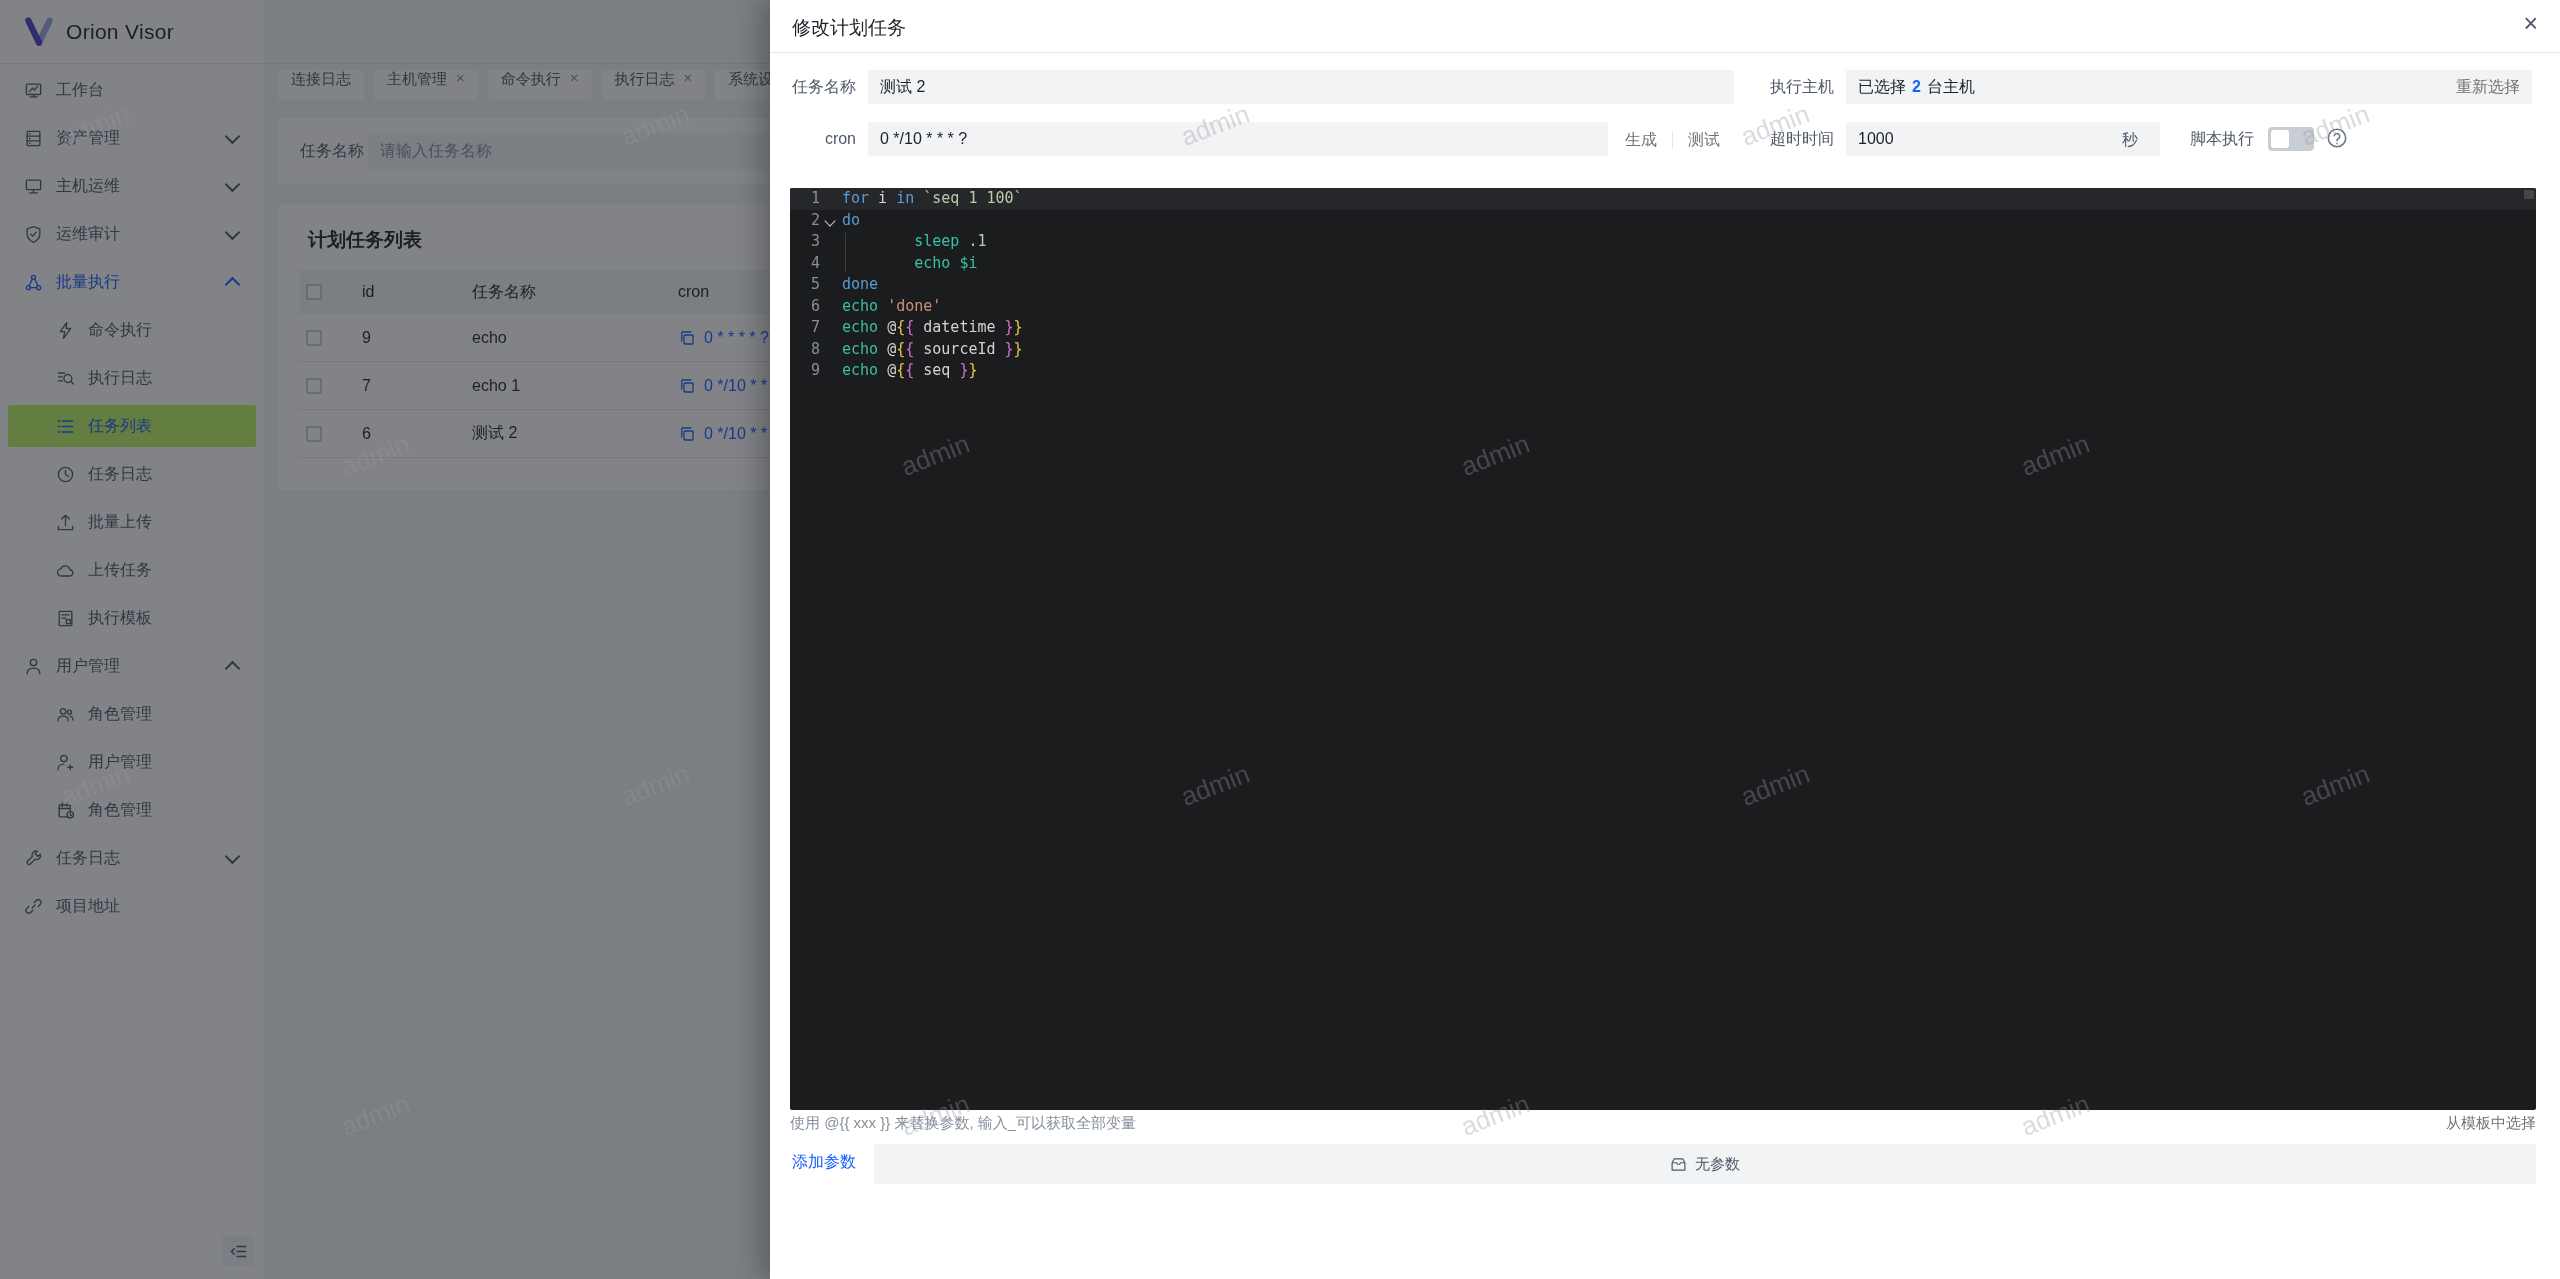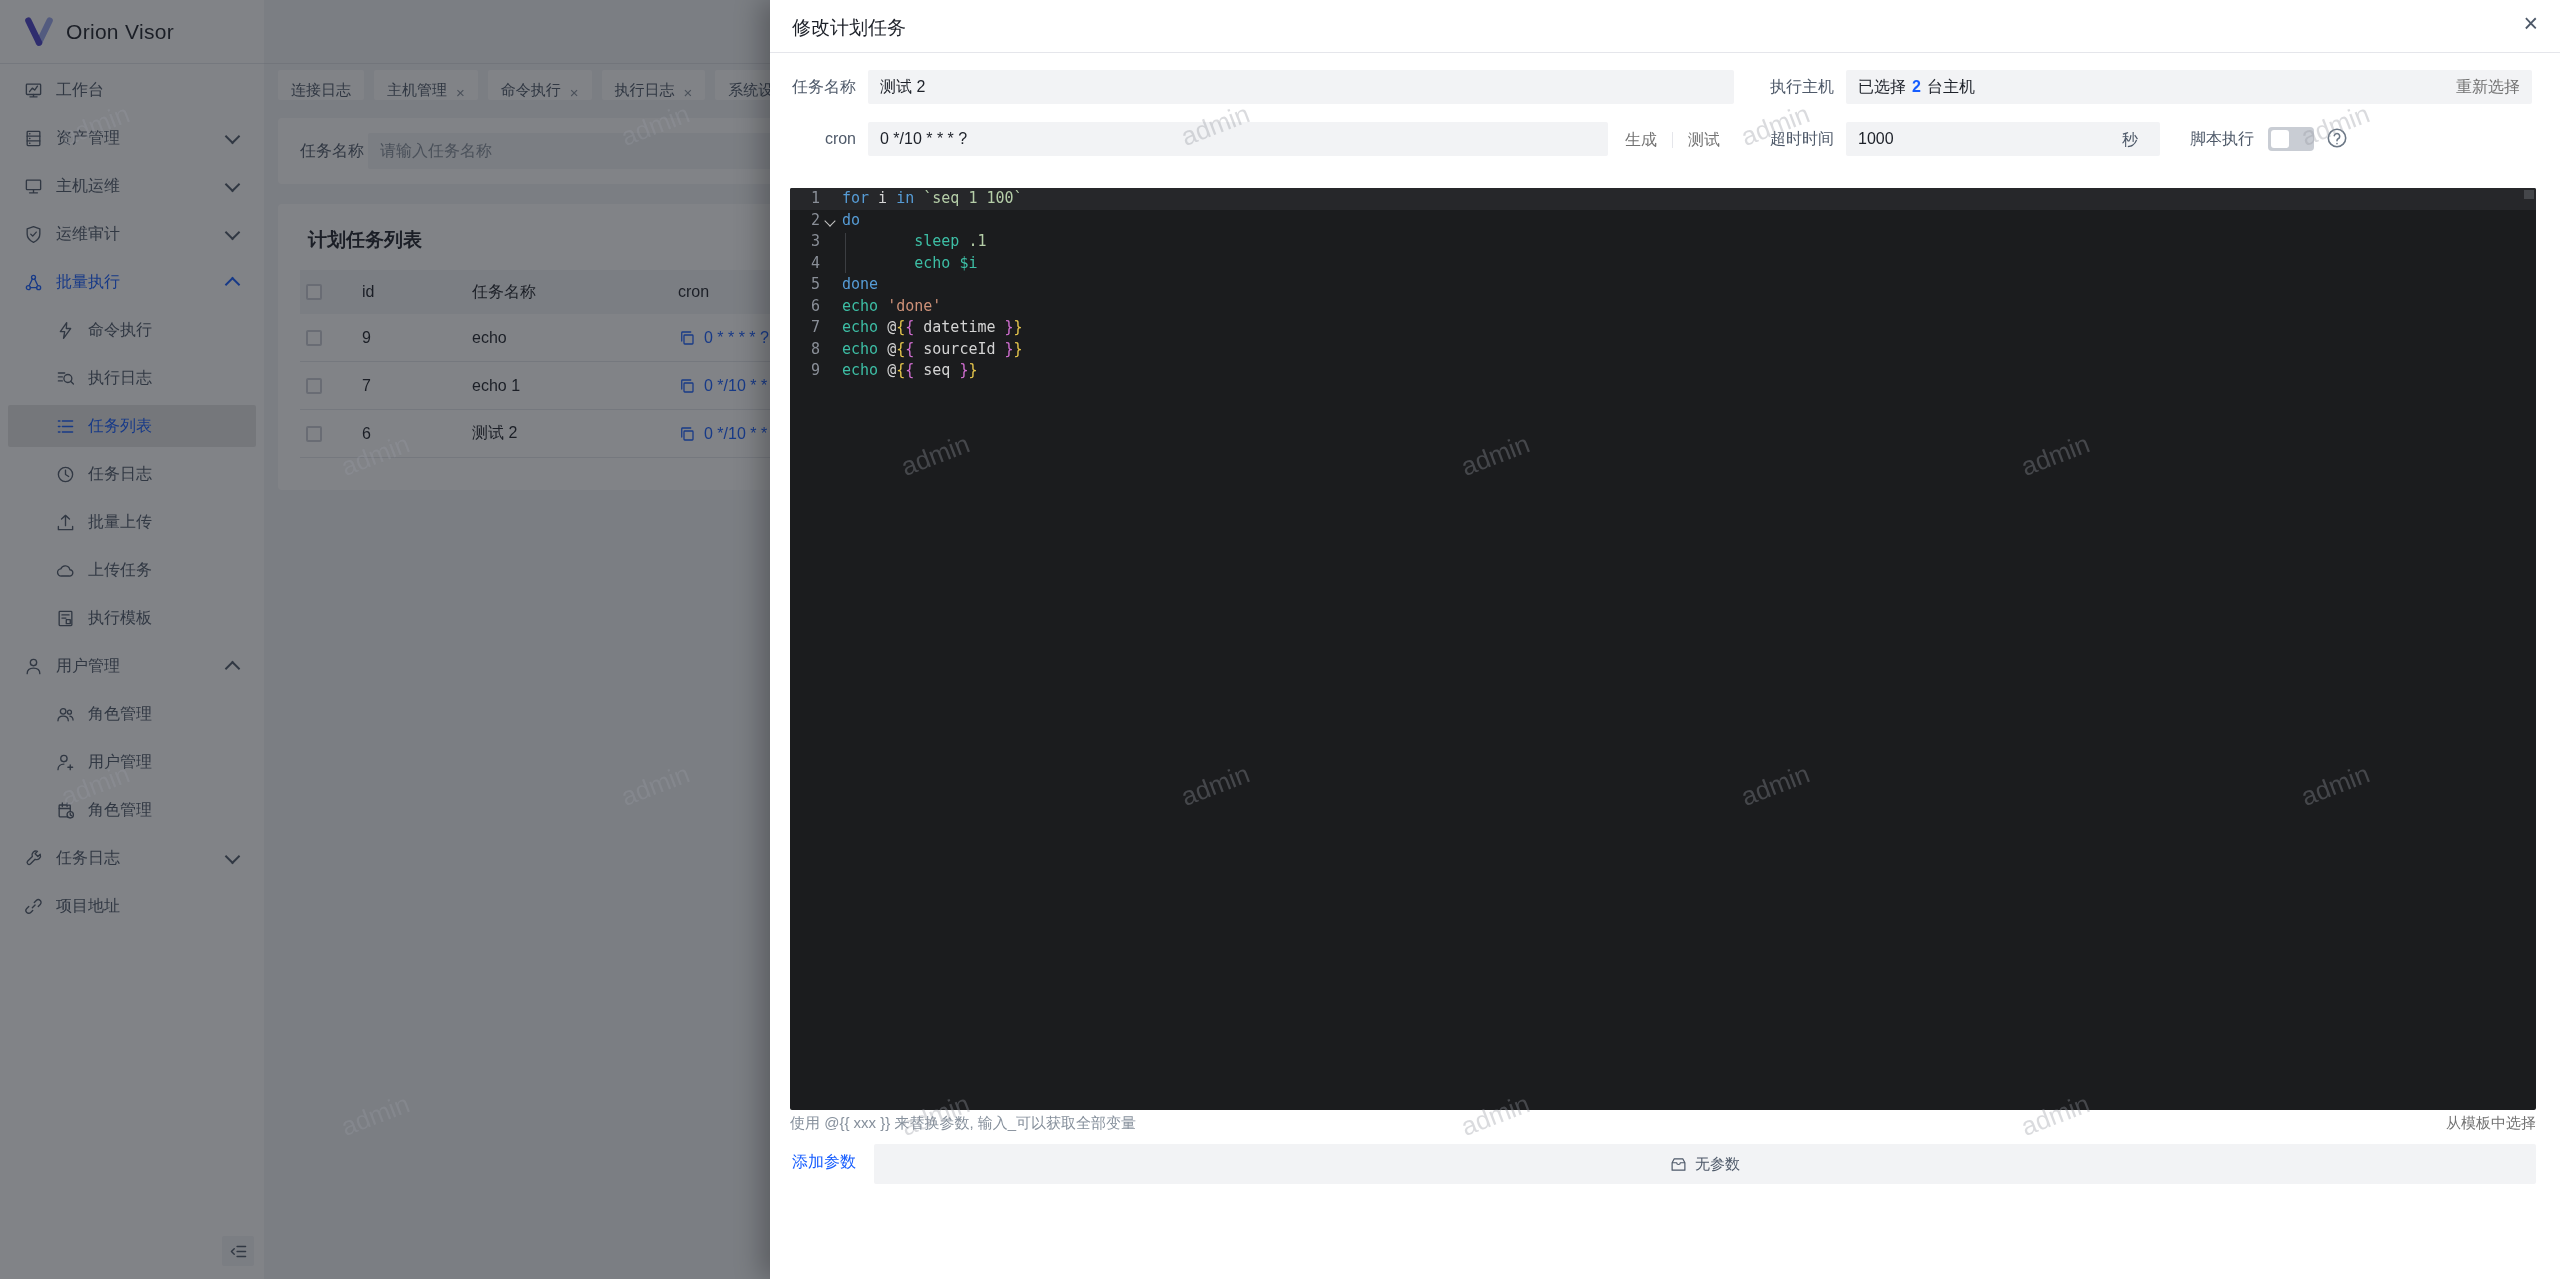--- a/index.html
+++ b/index.html
@@ -3,21 +3,21 @@
 <meta charset="utf-8">
 <style>
   html,body{margin:0;padding:0;width:2560px;height:1279px;overflow:hidden;
     font-family:"Liberation Sans",sans-serif;background:#2a2e36;}
   #root{position:relative;width:2560px;height:1279px;overflow:hidden;background:#f2f3f5;}
 
   
   .main{position:absolute;left:264px;top:0;right:0;bottom:0;background:#f2f3f5;}
   .topstrip{position:absolute;left:0;top:0;right:0;height:63px;background:#f2f3f5;border-bottom:1px solid #dde0e4;}
   .tabbar{position:absolute;left:14px;top:70px;display:flex;gap:10px;}
-  .tab{display:inline-flex;align-items:flex-end;height:30px;padding:0 13px;background:#fff;border-radius:2px;
+  .tab{display:inline-flex;align-items:flex-start;height:30px;padding:0 13px;background:#fff;border-radius:2px;
     font-size:15px;color:#4e5969;white-space:nowrap;}
   .tab .x{margin-left:9px;color:#86909c;font-size:15px;line-height:1;}
 
   .card{position:absolute;background:#fff;border-radius:4px;}
   #filter-card{left:278px;top:118px;width:2268px;height:66px;}
   .flt-label{position:absolute;left:22px;top:0;height:66px;display:flex;align-items:center;font-size:16px;color:#4e5969;}
   .flt-input{position:absolute;left:90px;top:15px;width:560px;height:36px;background:#f2f3f5;border:none;outline:none;
     border-radius:2px;padding:0 12px;font-size:16px;color:#1d2129;box-sizing:border-box;font-family:"Liberation Sans",sans-serif;}
   .flt-input::placeholder{color:#86909c;}
 
@@ -36,21 +36,21 @@
   .logo-row{position:absolute;left:0;top:0;width:100%;height:63px;border-bottom:1px solid #e5e6eb;
     display:flex;align-items:center;}
   .logo-mark{width:34px;height:34px;margin-left:22px;}
   .logo-text{margin-left:10px;font-size:21px;font-weight:500;color:#1d2129;letter-spacing:.3px;}
   #side-menu{position:absolute;left:0;top:69px;width:100%;}
   .side-item{position:absolute;left:8px;width:248px;height:42px;display:flex;align-items:center;
     border-radius:2px;font-size:16px;color:#4e5969;}
   .side-item .icn{width:19px;height:19px;flex:0 0 19px;}
   .side-item.lv1 .icn{margin-left:16px;} .side-item.lv1 .lbl{margin-left:13px;}
   .side-item.lv2 .icn{margin-left:48px;} .side-item.lv2 .lbl{margin-left:13px;}
-  .side-item.sel{background:#e5e5e5;color:#165dff;}
+  .side-item.sel{background:#bef264;color:#165dff;}
   .side-item.act{color:#165dff;}
   .chev{width:9px;height:9px;border-right:2px solid currentColor;border-bottom:2px solid currentColor;
     position:absolute;right:18px;}
   .chev.down{transform:rotate(45deg);top:14px;} .chev.up{transform:rotate(-135deg);top:18px;}
   .collapse-btn{position:absolute;left:222px;top:1236px;width:32px;height:30px;background:#f2f3f5;border-radius:2px;
     display:flex;align-items:center;justify-content:center;color:#4e5969;}
   .collapse-btn .icn{width:17px;height:17px;}
   .icn svg{width:100%;height:100%;display:block;}
 
   

